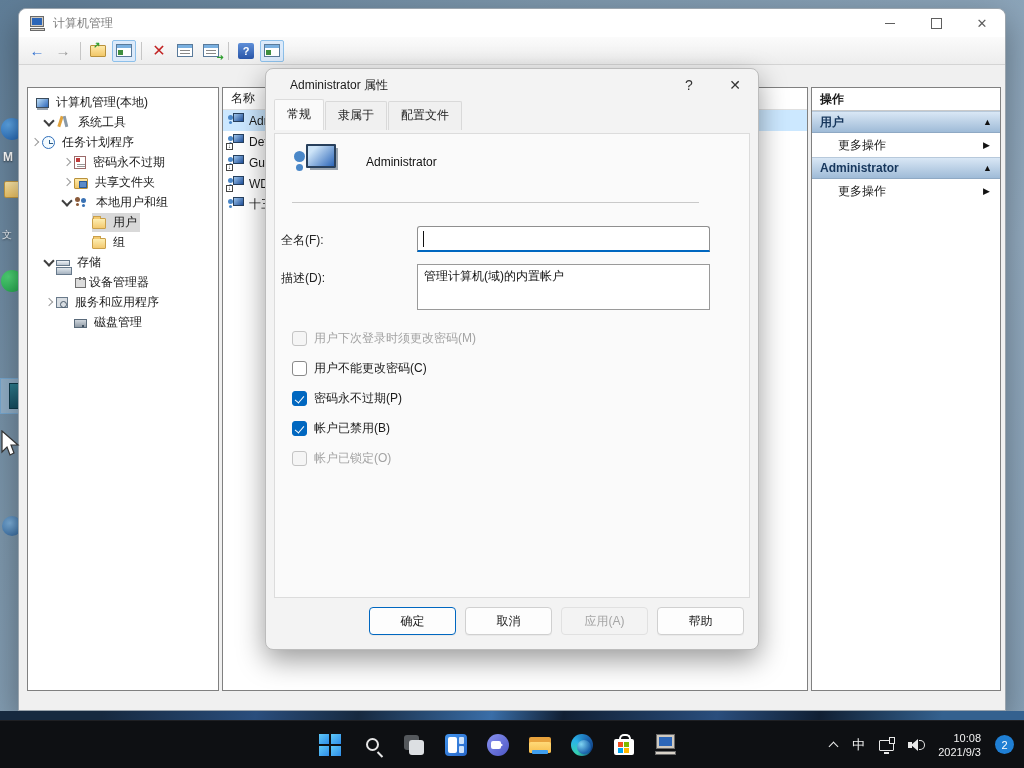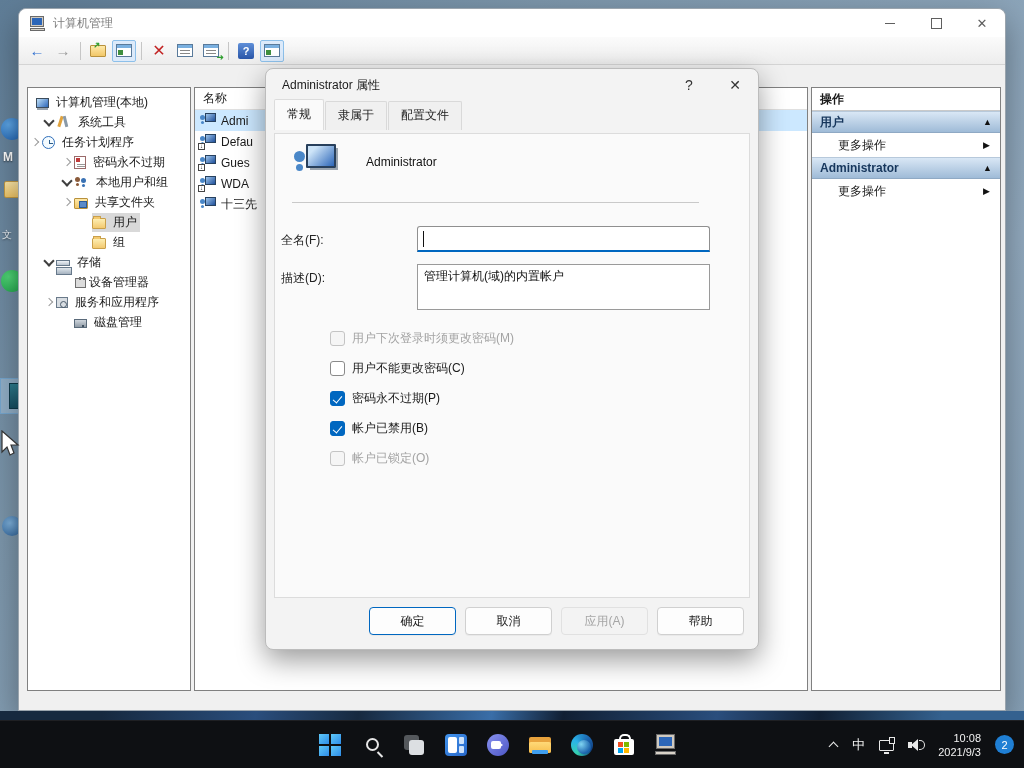--- a/index.html
+++ b/index.html
@@ -48,21 +48,21 @@
   .mini-win { width:16px; height:13px; border:1px solid #5a7a9a; background:#fff; position:relative; }
   .mini-win::before { content:""; position:absolute; left:0; top:0; right:0; height:3px; background:#7ab0e0; }
   .mini-win.left-pane::after { content:""; position:absolute; left:1px; top:5px; width:5px; height:5px; background:#3f8f3f; }
   .mini-win.lines::after { content:""; position:absolute; left:2px; top:5px; width:10px; height:1px; background:#888; box-shadow:0 3px 0 #888; }
   .mini-folder { width:16px; height:12px; background:linear-gradient(#ffe9a8,#f2c768); border:1px solid #b8913c; border-radius:1px; position:relative; }
   .mini-folder::after { content:"➜"; position:absolute; left:2px; top:-6px; color:#2f9e2f; font-size:9px; transform:rotate(-45deg); }
   .export-arrow::after { content:"➜"; position:absolute; right:-2px; bottom:-1px; color:#2f9e2f; font-size:9px; }
 
   .workarea { position:absolute; left:8px; top:78px; right:4px; bottom:19px; display:flex; gap:3px; }
   .panel { background:#fff; border:1px solid #808080; }
-  .tree-panel { width:164px; overflow:hidden; padding-top:4px; }
+  .tree-panel { width:192px; overflow:hidden; padding-top:4px; }
   .list-panel { flex:1; overflow:hidden; }
   .actions-panel { width:190px; overflow:hidden; }
 
   
   .trow { height:20px; display:flex; align-items:center; white-space:nowrap; }
   .chev { width:14px; height:14px; position:relative; flex:none; }
   .chev.col::before { content:""; position:absolute; left:4px; top:4px; width:5px; height:5px;
     border-top:1px solid #9a9a9a; border-right:1px solid #9a9a9a; transform:rotate(45deg); }
   .chev.exp::before { content:""; position:absolute; left:3px; top:2px; width:6px; height:6px;
     border-bottom:2px solid #3f3f3f; border-right:2px solid #3f3f3f; transform:rotate(45deg); }
@@ -111,40 +111,40 @@
   .act-title { height:23px; display:flex; align-items:center; padding-left:8px; font-weight:bold; border-bottom:1px solid #c9c9c9; }
   .act-group-hdr { height:22px; display:flex; align-items:center; justify-content:space-between; padding:0 8px;
     background:linear-gradient(#d9e7f5,#9fbbd7); color:#16365c; font-weight:bold; border-top:1px solid #b7c9db; border-bottom:1px solid #8fa9c4; }
   .act-caret { color:#111; font-size:9px; }
   .act-item { height:24px; display:flex; align-items:center; justify-content:space-between; padding:0 10px 0 26px; }
   .act-arrow { color:#111; font-size:9px; }
 
   
   .dlg { position:absolute; left:265px; top:68px; width:494px; height:582px; background:#f3f3f3;
     border-radius:8px; box-shadow:0 10px 28px rgba(0,0,0,.4); border:1px solid #bcbcbc; z-index:30; }
-  .dlg-titlebar { height:32px; display:flex; align-items:center; padding-left:16px; position:relative; }
+  .dlg-titlebar { height:32px; display:flex; align-items:center; padding-left:24px; position:relative; }
   .dlg-title { font-size:12px; color:#1a1a1a; }
   .dlg-cap { position:absolute; right:0; top:0; height:32px; display:flex; }
   .dlg-cap-btn { width:46px; height:32px; display:flex; align-items:center; justify-content:center; color:#333; font-size:14px; }
   .tabs { display:flex; padding-left:8px; position:relative; z-index:2; }
   .tab { padding:5px 12px 6px; border:1px solid #d9d9d9; border-bottom:none; background:#f0f0f0; color:#222; margin-right:1px; border-radius:2px 2px 0 0; }
   .tab.active { background:#fafafa; padding-top:6px; margin-top:-2px; border-color:#dcdcdc; }
   .tab-page { position:absolute; left:8px; right:8px; top:64px; height:465px; background:#fafafa; border:1px solid #dcdcdc; z-index:1; }
   .user-row { position:absolute; left:17px; top:10px; display:flex; align-items:center; gap:30px; }
   .big-ico { position:relative; width:44px; height:36px; }
   .big-scr { position:absolute; right:0; top:0; width:30px; height:24px; background:linear-gradient(135deg,#cde4f8 20%,#2c66b8); border:2px solid #28405c; border-radius:1px; box-shadow:3px 3px 0 -1px #9aa4ae; }
   .big-per { position:absolute; left:2px; top:7px; width:11px; height:11px; border-radius:50%; background:#4a87c8; box-shadow:0 11px 0 -2px #4a87c8; }
   .user-name { font-size:12px; color:#111; }
   .u-sep { position:absolute; left:17px; right:50px; top:68px; height:1px; background:#c9c9c9; }
   .f-label { position:absolute; left:6px; color:#222; }
   .f-input { position:absolute; left:142px; width:293px; background:#fff; }
   .inp-focus { top:92px; height:26px; border:1px solid #8f8f8f; border-bottom:2px solid #0067c0; border-radius:3px 3px 0 0; }
   .caret { position:absolute; left:5px; top:4px; width:1px; height:16px; background:#111; }
   .desc-box { top:130px; height:46px; border:1px solid #9a9a9a; padding:4px 6px; color:#111; line-height:1.3; }
-  .chk-row { position:absolute; left:17px; display:flex; align-items:center; gap:7px;margin-left:38px; }
+  .chk-row { position:absolute; left:17px; display:flex; align-items:center; gap:7px; }
   .chk { width:15px; height:15px; border-radius:3px; border:1px solid #8a8a8a; background:#fff; flex:none; position:relative; }
   .chk.checked { background:#0067c0; border-color:#0067c0; }
   .chk.checked::after { content:""; position:absolute; left:4px; top:1.5px; width:4px; height:8px; border-right:1.5px solid #fff; border-bottom:1.5px solid #fff; transform:rotate(40deg); }
   .chk.disabled { background:#f5f5f5; border-color:#c4c4c4; }
   .chk-label { color:#1a1a1a; }
   .chk-row.disabled .chk-label { color:#a3a3a3; }
   .dlg-buttons { position:absolute; left:0; right:0; bottom:14px; display:flex; justify-content:flex-end; gap:9px; padding-right:14px; }
   .btn { width:87px; height:28px; border-radius:4px; background:#fdfdfd; border:1px solid #d0d0d0; color:#1a1a1a;
     display:flex; align-items:center; justify-content:center; box-shadow:0 1px 0 rgba(0,0,0,.04); }
   .btn.default { border:1px solid #0067c0; }
@@ -278,28 +278,28 @@
           <span class="chev col"></span>
           <span class="tico i-clock"></span>
           <span class="tlabel">任务计划程序</span>
         </div>
         <div class="trow" style="padding-left:32px">
           <span class="chev col"></span>
           <span class="tico i-event"></span>
           <span class="tlabel">密码永不过期</span>
         </div>
         <div class="trow" style="padding-left:32px">
+          <span class="chev col"></span>
+          <span class="tico i-sharefolder"></span>
+          <span class="tlabel">共享文件夹</span>
+        </div>
+        <div class="trow" style="padding-left:32px">
           <span class="chev exp"></span>
           <span class="tico i-users"></span>
           <span class="tlabel">本地用户和组</span>
-        </div>
-        <div class="trow" style="padding-left:32px">
-          <span class="chev col"></span>
-          <span class="tico i-sharefolder"></span>
-          <span class="tlabel">共享文件夹</span>
         </div>
         <div class="trow" style="padding-left:64px">
           <span class="tree-iconbox tsel">
             <span class="tico i-folder"></span>
             <span class="tlabel">用户</span>
           </span>
         </div>
         <div class="trow" style="padding-left:64px">
           <span class="tico i-folder"></span>
           <span class="tlabel">组</span>

